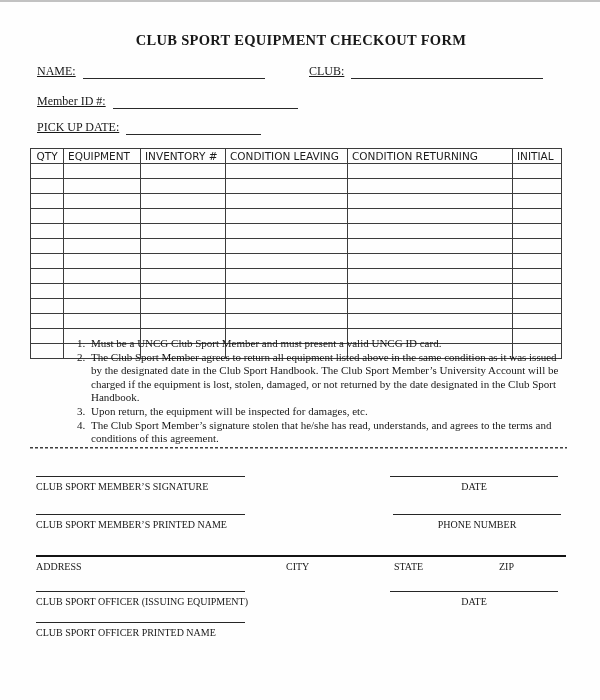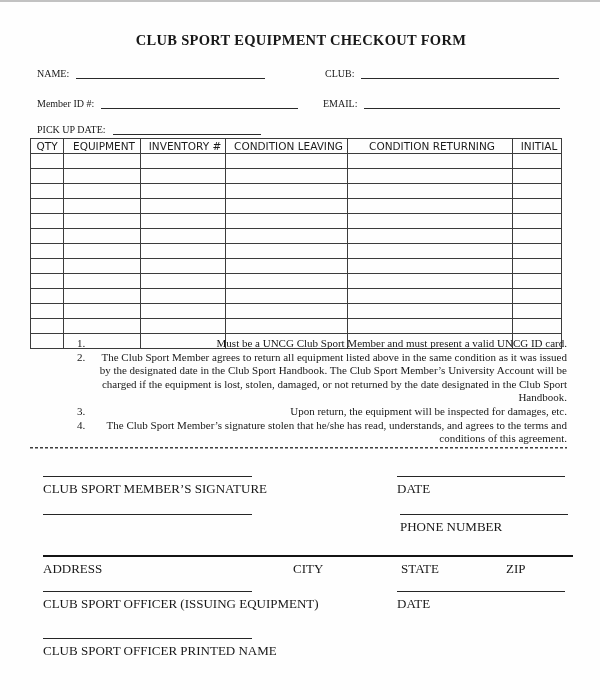--- a/index.html
+++ b/index.html
@@ -7,73 +7,69 @@
     position:relative; width:600px; height:700px; background:#fefefe;
     font-family:"Liberation Serif", serif; color:#181818; overflow:hidden;
   }
   .top-edge { position:absolute; top:0; left:0; width:100%; height:2px; background:#c2c2c2; }
 
   .title {
     position:absolute; top:31px; left:0; width:100%; margin:1px;
     text-align:center; font-size:14.5px; font-weight:bold; letter-spacing:.3px;
   }
 
-  .fgroup { position:absolute; display:flex; align-items:flex-end; height:17px; font-size:10px; }
+  .fgroup { position:absolute; display:flex; align-items:flex-end; height:17px; font-size:12px;text-decoration:underline; }
   .flabel { white-space:nowrap; }
   .fline  { flex:1; border-bottom:1px solid #2a2a2a; height:12px; margin-left:7px; }
 
-  table.equip { position:absolute; top:138px; left:30px; width:531px;
+  table.equip { position:absolute; top:148px; left:30px; width:531px;
     border-collapse:collapse; table-layout:fixed;border-radius:17px; }
   table.equip th {
     font-family:"DejaVu Sans", sans-serif; font-size:10.5px; font-weight:normal;
-    color:#1c1c1c; height:14px; padding:0 0 0 4px; text-align:center;
+    color:#1c1c1c; height:14px; padding:0 0 0 4px; text-align:left;
     border:1px solid #3c3c3c; white-space:nowrap; overflow:hidden;
   }
   table.equip th.c { text-align:center; padding:0; }
   table.equip td { height:12px; border:1px solid #3c3c3c; }
 
   .terms { position:absolute; top:337px; left:58px; width:509px;
-    font-size:11px; line-height:13.6px;text-align:right; }
+    font-size:11px; line-height:13.6px; }
   .terms ol { margin:0; padding-left:30px; }
   .terms li { padding-left:3px; margin:0; }
 
   .dashes { position:absolute; top:447px; left:30px; width:537px; height:2px;
     background:repeating-linear-gradient(90deg,#3d3d3d 0 3px,transparent 3px 5px);
     background-size:100% 1.5px; background-repeat:no-repeat; }
 
-  .sb { position:absolute; font-size:13px;margin-left:7px; }
+  .sb { position:absolute; font-size:10px; }
   .sig-line { border-top:1px solid #262626; height:0; }
   .sig-line.thick { border-top:2px solid #141414; }
   .sig-label { margin-top:4px; white-space:nowrap; }
-  .sig-label.center { }
+  .sig-label.center { text-align:center; }
   .addr { height:20px; }
   .addr .sig-label { position:absolute; top:6px; margin-top:0; }
 </style>
 </head>
 <body>
 
 <div class="page">
   <div class="top-edge"></div>
 
   <h1 class="title">CLUB SPORT EQUIPMENT CHECKOUT FORM</h1>
 
   <div class="fgroup" style="top:62px;left:37px;width:228px">
     <span class="flabel">NAME:</span>
     <span class="fline"></span>
   </div>
-  <div class="fgroup" style="top:62px;left:325px;width:234px">
+  <div class="fgroup" style="top:62px;left:309px;width:234px">
     <span class="flabel">CLUB:</span>
     <span class="fline"></span>
   </div>
   <div class="fgroup" style="top:92px;left:37px;width:261px">
     <span class="flabel">Member ID #:</span>
-    <span class="fline"></span>
-  </div>
-  <div class="fgroup" style="top:92px;left:323px;width:237px">
-    <span class="flabel">EMAIL:</span>
     <span class="fline"></span>
   </div>
   <div class="fgroup" style="top:118px;left:37px;width:224px">
     <span class="flabel">PICK UP DATE:</span>
     <span class="fline"></span>
   </div>
 
   <table class="equip">
     <colgroup>
       <col style="width:33px">
@@ -216,20 +212,21 @@
     <div class="sig-line"></div>
     <div class="sig-label">CLUB SPORT MEMBER’S SIGNATURE</div>
   </div>
   <div class="sb" style="top:476px;left:390px;width:168px">
     <div class="sig-line"></div>
     <div class="sig-label center">DATE</div>
   </div>
 
   <div class="sb" style="top:514px;left:36px;width:209px">
     <div class="sig-line"></div>
+    <div class="sig-label">CLUB SPORT MEMBER’S PRINTED NAME</div>
   </div>
   <div class="sb" style="top:514px;left:393px;width:168px">
     <div class="sig-line"></div>
     <div class="sig-label center">PHONE NUMBER</div>
   </div>
 
   <div class="sb addr" style="top:555px;left:36px;width:530px">
     <div class="sig-line thick"></div>
     <span class="sig-label" style="left:0">ADDRESS</span>
     <span class="sig-label" style="left:250px">CITY</span>
@@ -239,17 +236,17 @@
 
   <div class="sb" style="top:591px;left:36px;width:209px">
     <div class="sig-line"></div>
     <div class="sig-label">CLUB SPORT OFFICER (ISSUING EQUIPMENT)</div>
   </div>
   <div class="sb" style="top:591px;left:390px;width:168px">
     <div class="sig-line"></div>
     <div class="sig-label center">DATE</div>
   </div>
 
-  <div class="sb" style="top:638px;left:36px;width:209px">
+  <div class="sb" style="top:622px;left:36px;width:209px">
     <div class="sig-line"></div>
     <div class="sig-label">CLUB SPORT OFFICER PRINTED NAME</div>
   </div>
 </div>
 
 </body></html>

